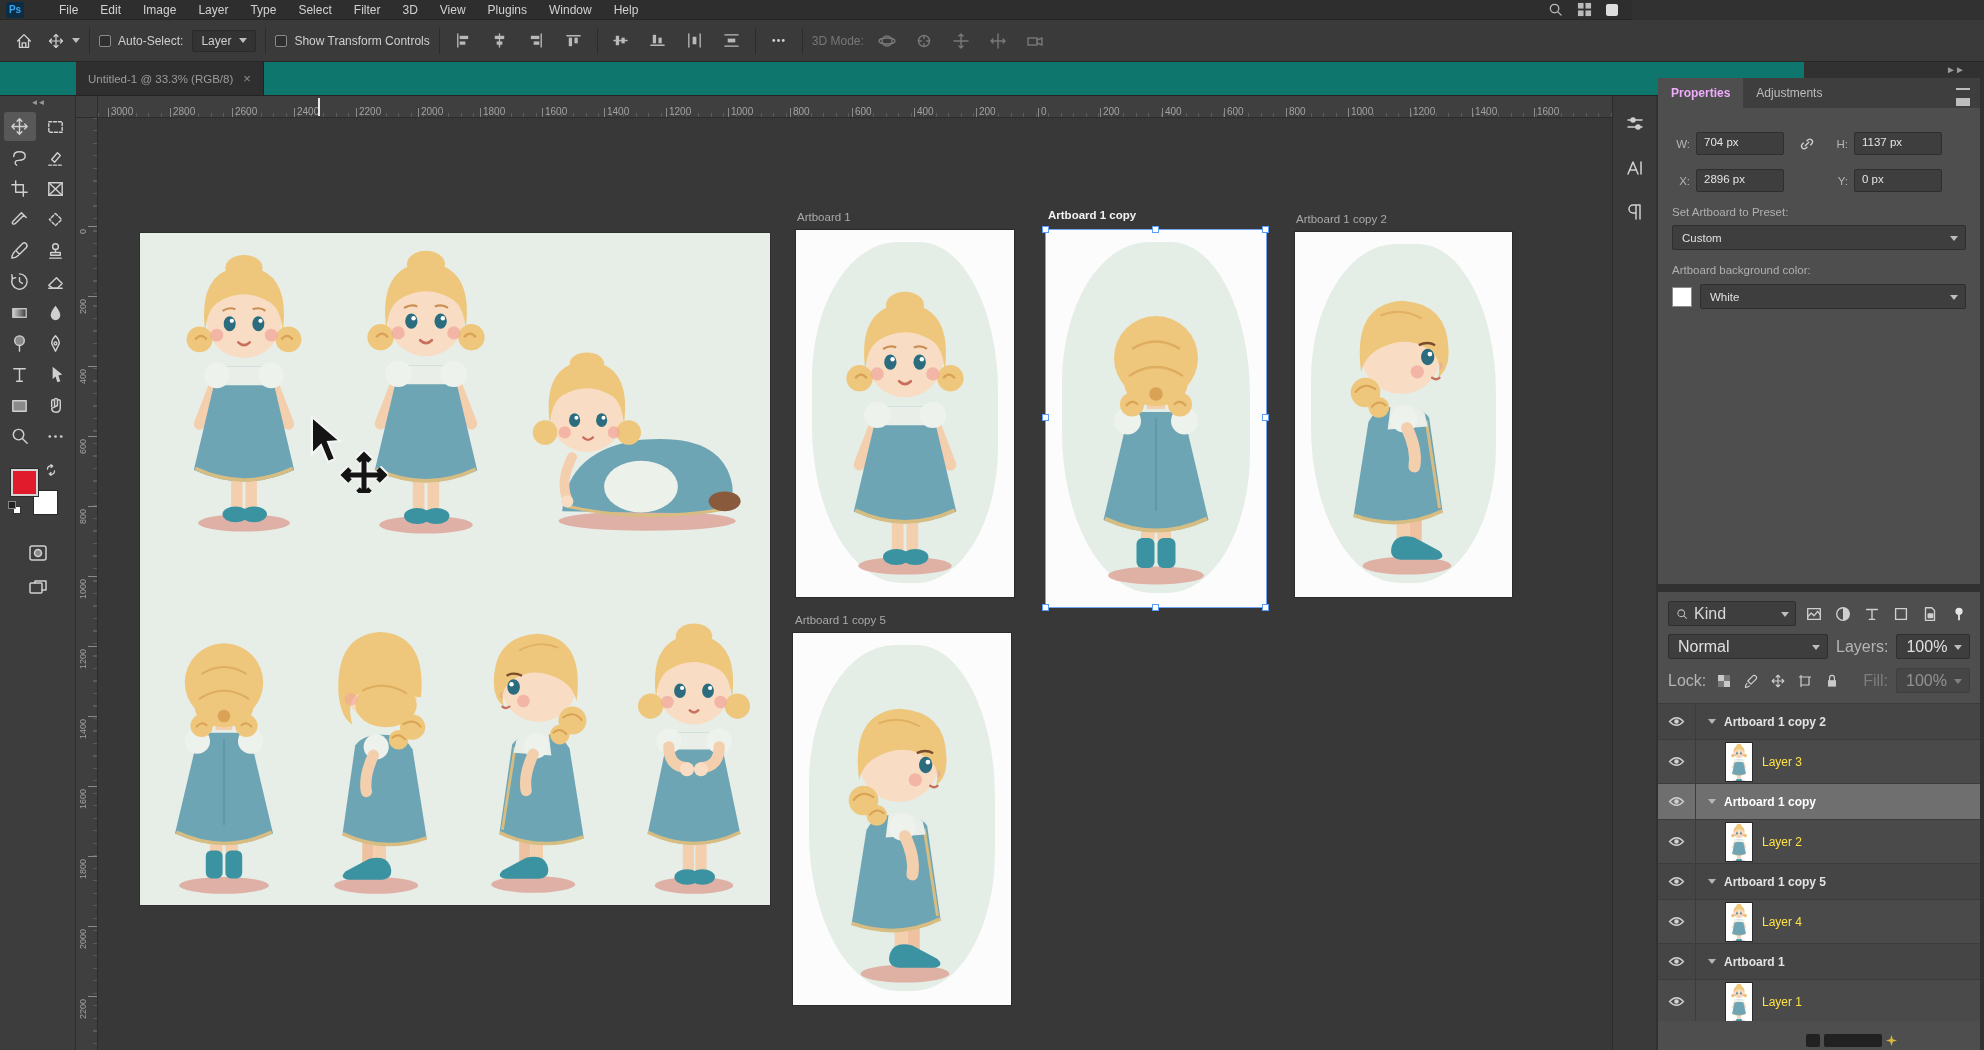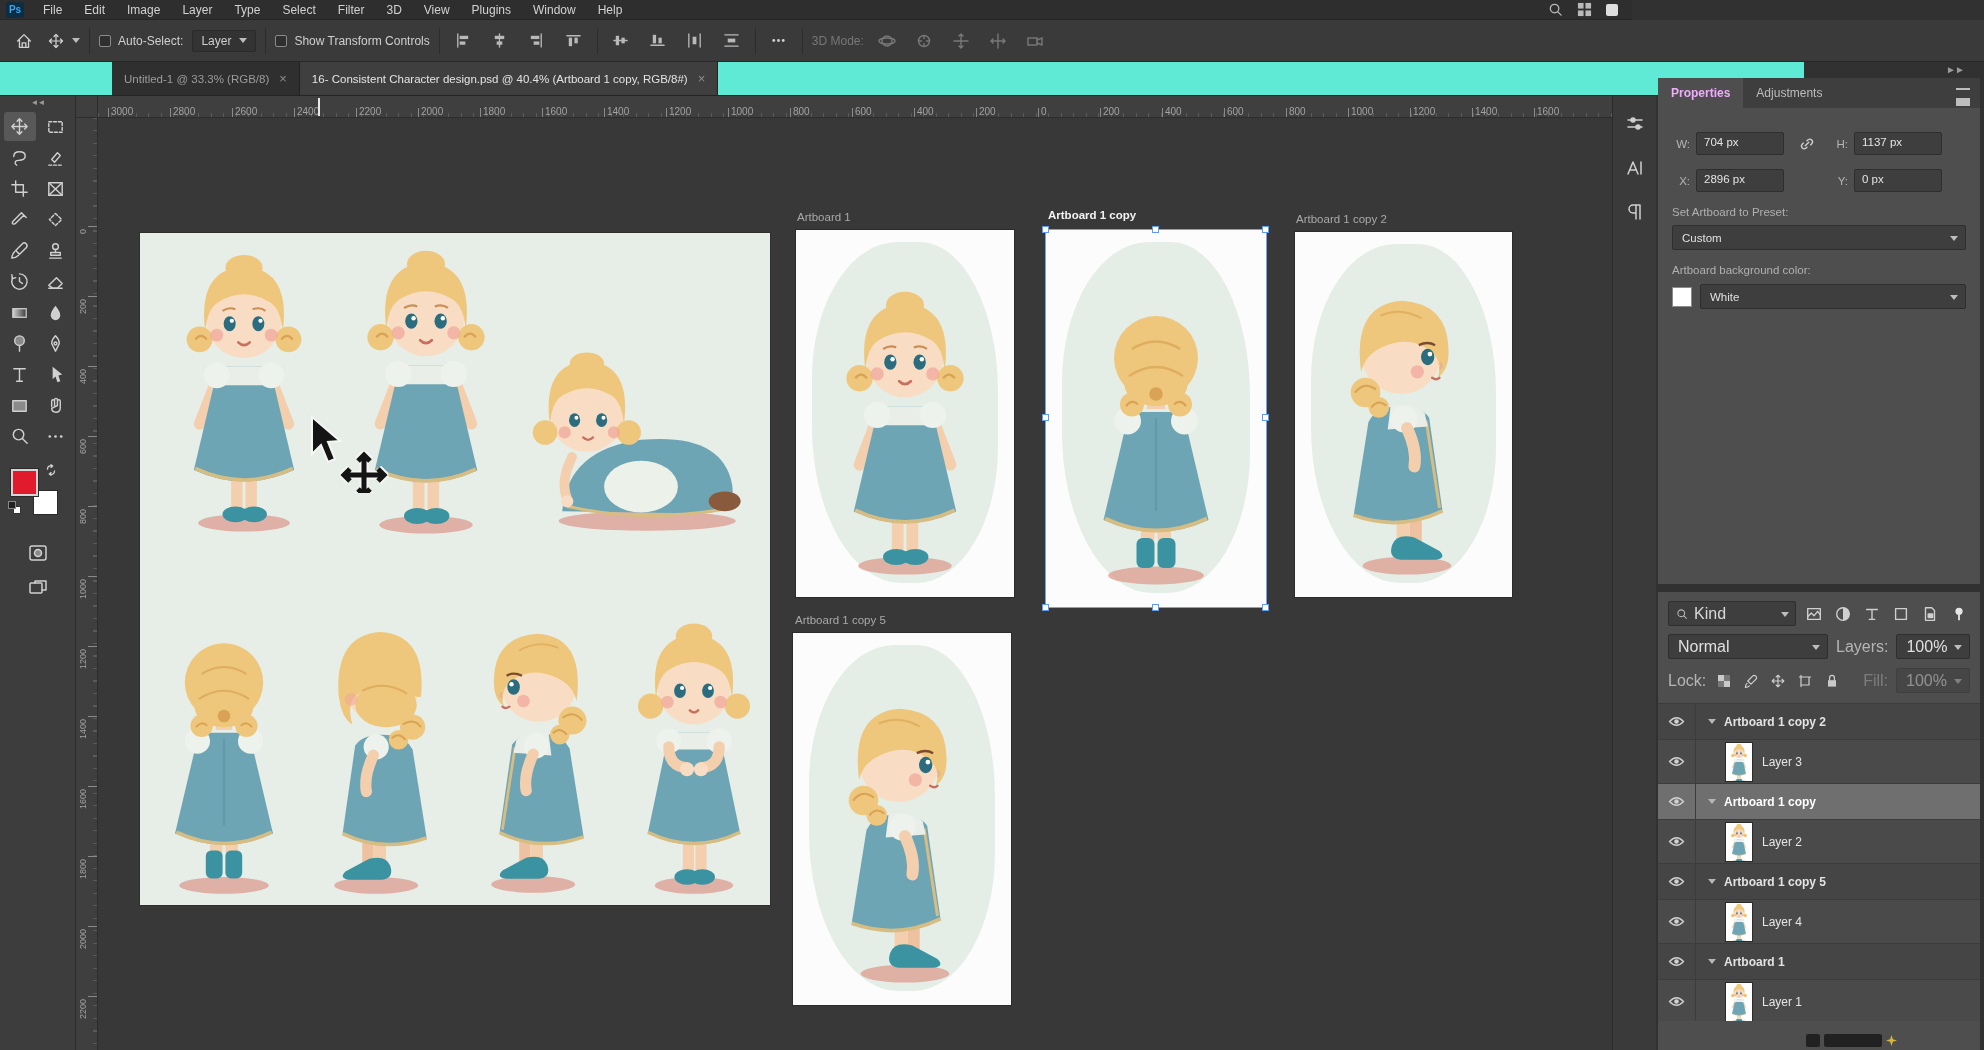--- a/index.html
+++ b/index.html
@@ -6,41 +6,41 @@
   html,body{background:#1e1e1e}
   .app{position:relative;width:1984px;height:1050px;overflow:hidden;background:#313131;
        font-family:"Liberation Sans",sans-serif;color:#cfcfcf}
   svg{display:block}
   .ti{fill:none;stroke:#d0d0d0;stroke-width:1.5;stroke-linecap:round;stroke-linejoin:round}
   .oi{fill:none;stroke:#b9b9b9;stroke-width:1.4;stroke-linecap:round}
   .oi3{fill:none;stroke:#787878;stroke-width:1.4;stroke-linecap:round}
 
   
   .menubar{position:absolute;left:0;top:0;width:1632px;height:20px;background:#2e2e2e;
-           display:flex;align-items:center;gap:0;font-size:12px;border-bottom:1px solid #262626}
+           display:flex;align-items:center;gap:16px;font-size:12px;border-bottom:1px solid #262626}
   .ps-logo{width:18px;height:16px;margin:0 8px 0 6px;background:#0d2d45;color:#39a6f2;font-size:10px;
            font-weight:bold;display:flex;align-items:center;justify-content:center;border-radius:2px}
   .menu-item{padding:8px 11px;color:#d2d2d2;cursor:default}
   .menubar-right{margin-left:auto;display:flex;align-items:center;gap:14px;padding-right:14px}
 
   
   .optionsbar{position:absolute;left:0;top:20px;width:1984px;height:42px;background:#3a3a3a;
               border-bottom:1px solid #272727;display:flex;align-items:center;gap:9px;padding:0 10px;font-size:12px}
   .sep{width:1px;height:26px;background:#2c2c2c;flex:0 0 auto}
   .opt-group{display:flex;align-items:center;gap:7px}
   .checkbox{width:12px;height:12px;border:1px solid #8a8a8a;background:#2f2f2f;border-radius:2px}
   .dropdown{display:flex;align-items:center;gap:8px;background:#333;border:1px solid #2a2a2a;border-radius:2px;
             padding:3px 8px;min-width:64px;justify-content:space-between}
   .chev{width:0;height:0;border-left:4px solid transparent;border-right:4px solid transparent;border-top:5px solid #bdbdbd}
   .grayed{color:#777}
   .toolbtn{display:flex;align-items:center;justify-content:center;width:28px;height:28px;border-radius:3px}
 
   
-  .tabbar{position:absolute;left:0;top:62px;width:1804px;height:34px;background:#5eead4;display:flex;
-          align-items:stretch;padding-left:112px;font-size:11.5px;border-bottom:1px solid #242424}
+  .tabbar{position:absolute;left:0;top:62px;width:1804px;height:34px;background:#0f766e;display:flex;
+          align-items:stretch;padding-left:76px;font-size:11.5px;border-bottom:1px solid #242424}
   .doc-tab{display:flex;align-items:center;gap:10px;padding:0 12px;background:#2f2f2f;color:#9b9b9b;
            border-right:1px solid #222;max-width:560px;white-space:nowrap;cursor:default}
   .doc-tab.active{background:#3f3f3f;color:#e3e3e3}
   .doc-tab-close{color:#8f8f8f;font-size:13px}
   .doc-tab-close::before{content:"×"}
 
   
   .toolbar{position:absolute;left:0;top:96px;width:76px;height:954px;background:#3d3d3d;border-right:1px solid #2c2c2c}
   .tb-collapse{height:12px;display:flex;justify-content:center;align-items:center;color:#9a9a9a;font-size:8px;letter-spacing:-1px}
   .tools{display:grid;grid-template-columns:32px 32px;justify-content:center;gap:2px 4px;margin-top:4px}
@@ -127,21 +127,21 @@
   .llist{border-top:1px solid #3c3c3c;overflow:hidden;position:relative;height:318px;background:#4a4a4a}
   .lrow{display:flex;align-items:center;border-bottom:1px solid #3c3c3c;background:#4a4a4a;position:relative}
   .lrow.group{height:36px;background:#454545}
   .lrow.layer{height:44px}
   .lrow.selected{background:#6f6f6f}
   .eye-cell{width:38px;align-self:stretch;display:flex;align-items:center;justify-content:center;border-right:1px solid #3c3c3c}
   .gchev{width:0;height:0;border-left:4px solid transparent;border-right:4px solid transparent;border-top:5px solid #b5b5b5;
          margin:0 8px 0 12px}
   .thumb{width:26px;height:38px;background:#fff;outline:1px solid #2a2a2a;margin:0 10px 0 30px;overflow:hidden;display:none}
   .lrow.layer .thumb{display:block}
-  .lname{font-size:12px;color:#e5e5e5}
+  .lname{font-size:12px;color:#fde047}
   .lrow.group .lname{font-weight:bold;color:#e3e3e3}
   .lrow.selected .lname{color:#fff}
   .lscroll{position:absolute;right:2px;top:4px;width:4px;height:52px;background:#6c6c6c;border-radius:2px}
 
   .watermark{position:absolute;left:1806px;top:1034px;display:flex;align-items:center;gap:4px;opacity:.9}
   .wm-block{height:13px;background:#1d1d1d;border-radius:2px}
   .wm-spark{width:11px;height:11px;background:#e7c43b;clip-path:polygon(50% 0,62% 38%,100% 50%,62% 62%,50% 100%,38% 62%,0 50%,38% 38%)}
 </style>
 </head>
 <body>
@@ -468,24 +468,20 @@
         </svg>
     </span>
   </div>
 
   <div class="tabbar">
   <div class="doc-tab">
     <span>Untitled-1 @ 33.3% (RGB/8)</span>
     <span class="doc-tab-close"></span>
   </div>
 
-  <div class="doc-tab active">
-    <span>16- Consistent Character design.psd @ 40.4% (Artboard 1 copy, RGB/8#)</span>
-    <span class="doc-tab-close"></span>
-  </div>
 </div>
 
   <div class="toolbar">
     <div class="tb-collapse">◄◄</div>
     <div class="tools">
       <span class="tool selected">
         <svg class="ti" width="21" height="21" viewBox="0 0 22 22">
             <path d="M11 3v16M3 11h16M8.5 5.5L11 3l2.5 2.5M8.5 16.5L11 19l2.5-2.5M5.5 8.5L3 11l2.5 2.5M16.5 8.5L19 11l-2.5 2.5"></path>
           </svg>
       </span>

